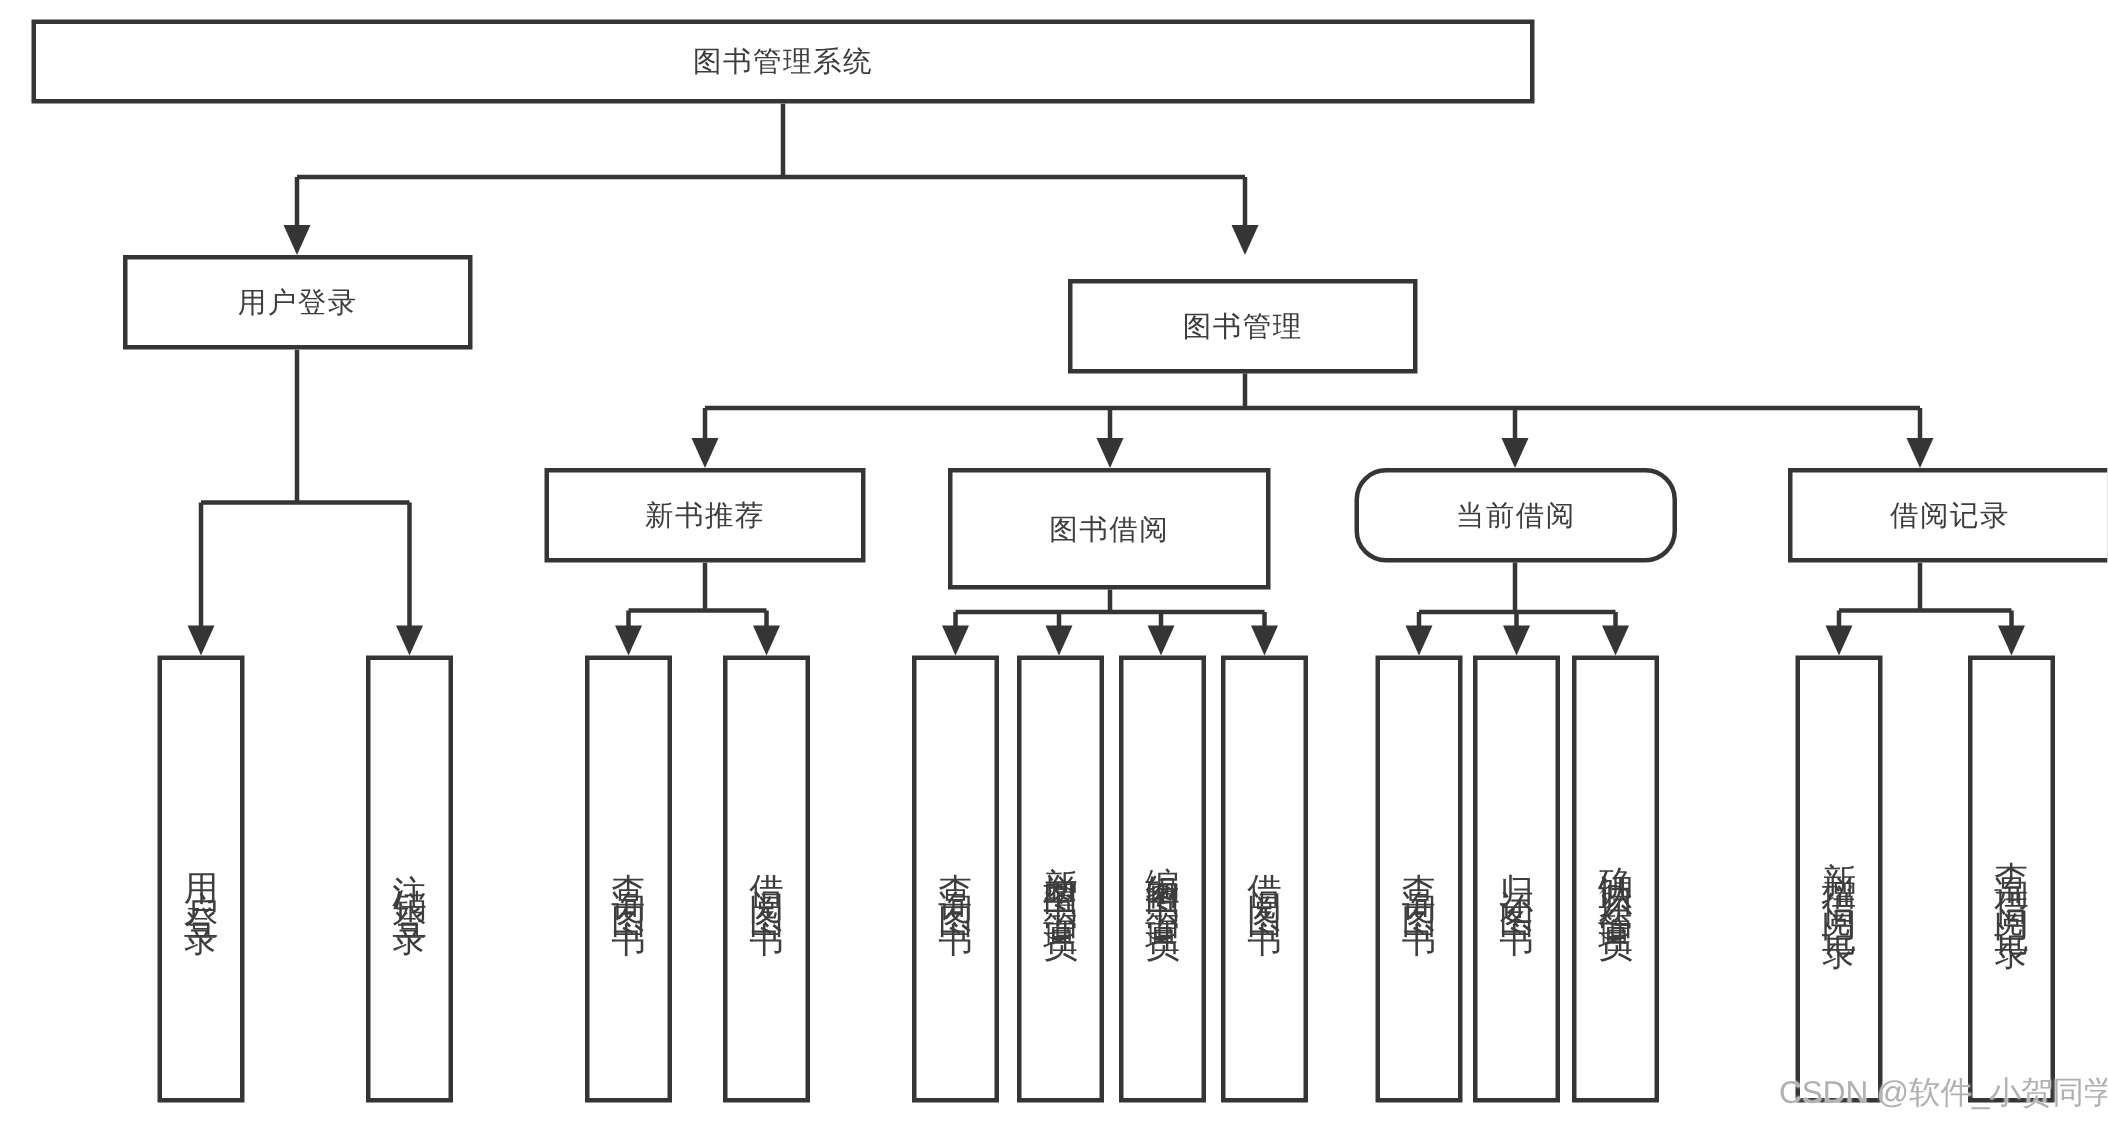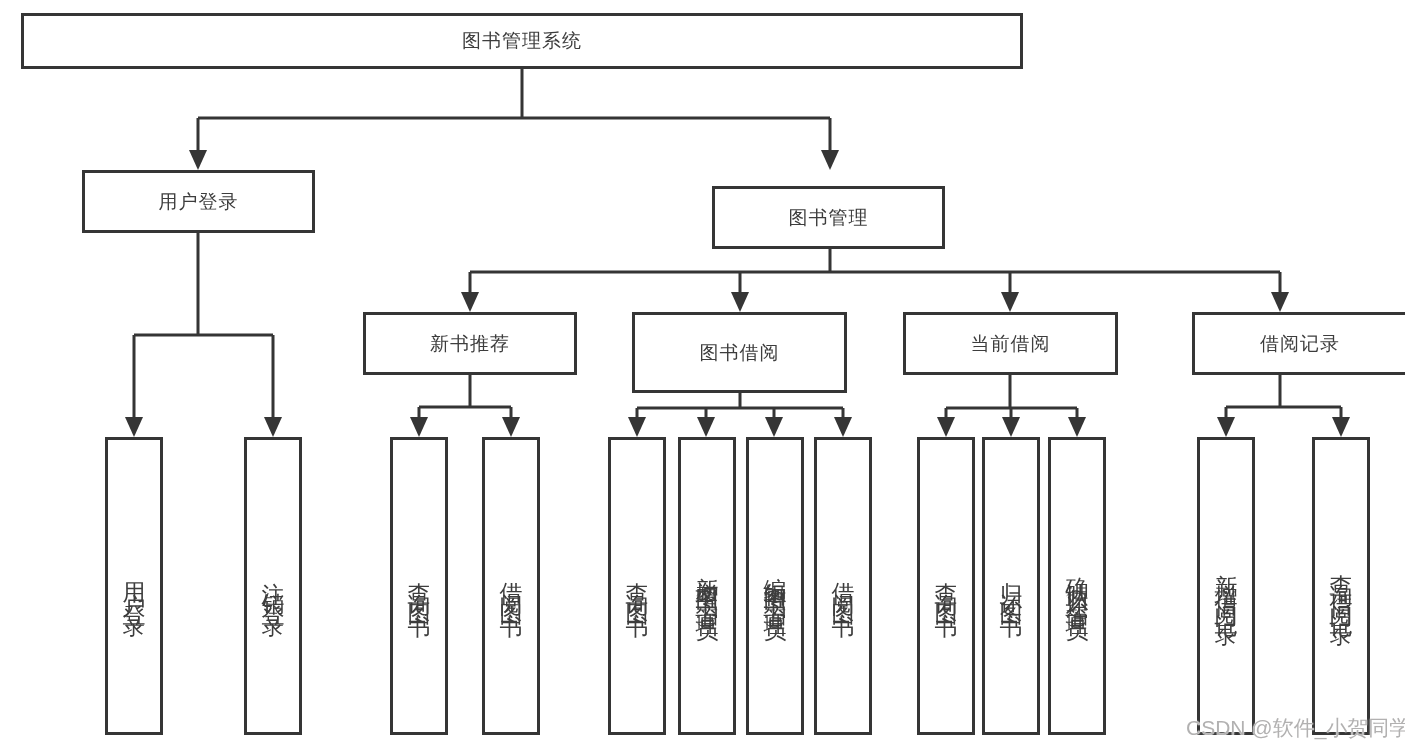--- a/index.html
+++ b/index.html
@@ -123,21 +123,21 @@
     </g>
   </svg>
 
   <div class="node hnode" style="left:21px; top:13px; width:1002px; height:56px;">图书管理系统</div>
 
   <div class="node hnode" style="left:82px; top:170px; width:233px; height:63px;">用户登录</div>
   <div class="node hnode" style="left:712px; top:170px; width:233px; height:63px;margin-top:16px;">图书管理</div>
 
   <div class="node hnode" style="left:363px; top:312px; width:214px; height:63px;text-align:right;">新书推荐</div>
   <div class="node hnode" style="left:632px; top:312px; width:215px; height:81px;">图书借阅</div>
-  <div class="node hnode" style="left:903px; top:312px; width:215px; height:63px;">当前借阅</div>
+  <div class="node hnode" style="left:903px; top:312px; width:215px; height:63px;border-radius:21px;">当前借阅</div>
   <div class="node hnode" style="left:1172px; top:312px; width:216px; height:63px;margin-left:20px;">借阅记录</div>
 
   <div class="node vnode" style="left:105px; top:437px;">
     <span class="vtext v4">用户登录</span>
   </div>
   <div class="node vnode" style="left:244px; top:437px;">
     <span class="vtext v4">注销登录</span>
   </div>
 
   <div class="node vnode" style="left:390px; top:437px;">

